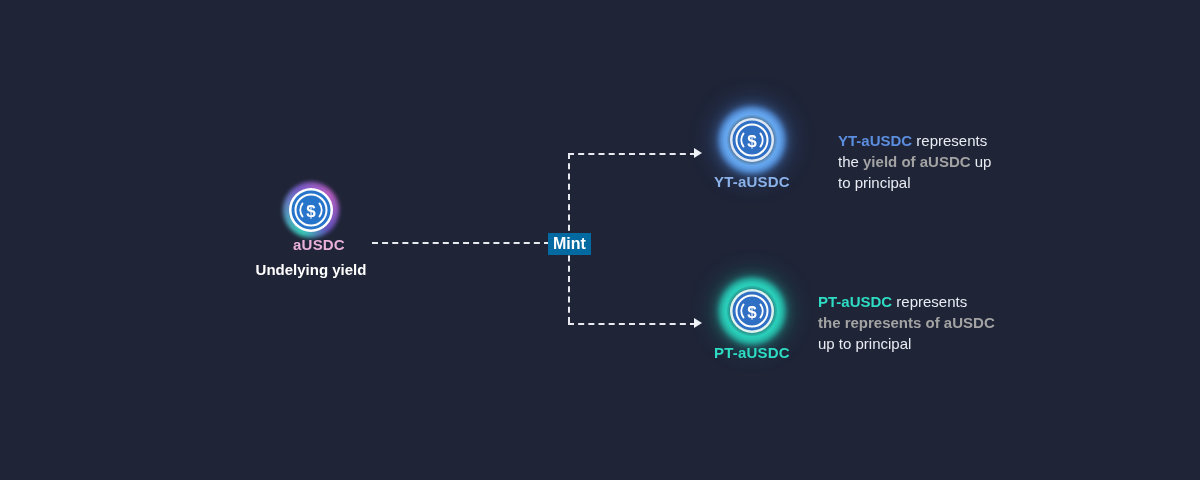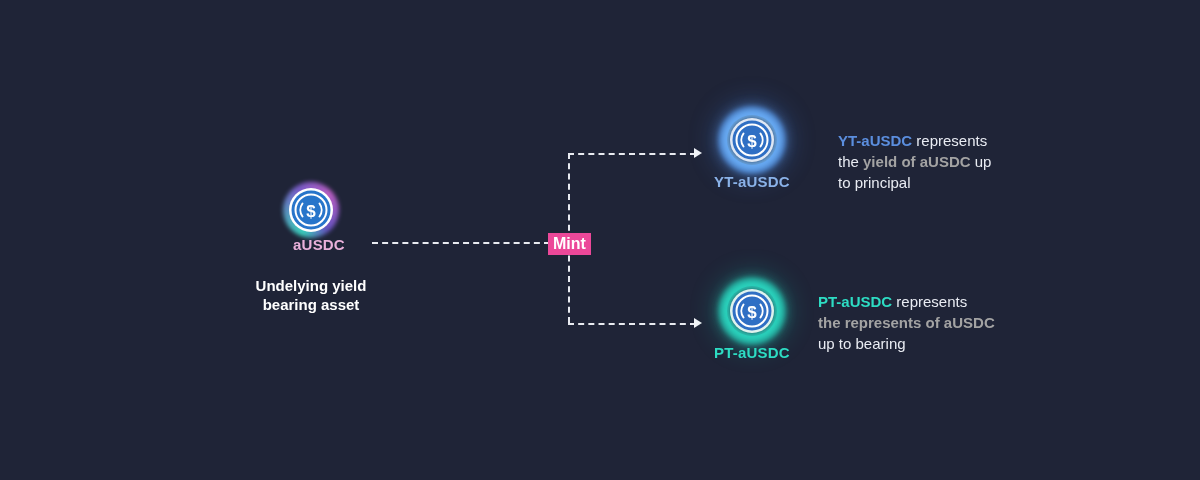--- a/index.html
+++ b/index.html
@@ -70,21 +70,20 @@
     text-align:center;
   }
   .sub-label {
     position:absolute;
     color:#ffffff;
     font-size:15px;
     font-weight:bold;
     line-height:19px;
     text-align:center;
     white-space:nowrap;
-    margin-top:16px;
   }
 
   
   .dash-h {
     position:absolute;
     height:0;
     border-top:2px dashed #e8eaf0;
   }
   .dash-v {
     position:absolute;
@@ -96,21 +95,21 @@
     width:0; height:0;
     border-top:5px solid transparent;
     border-bottom:5px solid transparent;
     border-left:8px solid #f2f4f8;
   }
   .mint {
     position:absolute;
     color:#ffffff;
     font-size:16px;
     font-weight:bold;
-    background:#ec4899;
+    background:#0369a1;
     padding:2px 5px;
     white-space:nowrap;
   }
 
   
   .desc {
     position:absolute;
     font-size:15px;
     line-height:21px;
     color:#e9ecf3;
@@ -135,21 +134,20 @@
           <circle cx="23" cy="23" r="15.5" fill="none" stroke="#ffffff" stroke-width="2"></circle>
           <path d="M14.5 16.5 A11 11 0 0 0 14.5 29.5" fill="none" stroke="#ffffff" stroke-width="2" stroke-linecap="round"></path>
           <path d="M31.5 16.5 A11 11 0 0 1 31.5 29.5" fill="none" stroke="#ffffff" stroke-width="2" stroke-linecap="round"></path>
           <text x="23" y="30" font-family="Liberation Sans, sans-serif" font-size="17" font-weight="bold" fill="#ffffff" text-anchor="middle">$</text>
         </svg>
       </div>
     </div>
   </div>
   <div class="tok-label" style="left:283px; top:236px; width:56px; color:#e9b0da;margin-left:8px;">aUSDC</div>
   <div class="sub-label" style="left:211px; top:260px; width:200px;">Undelying yield</div>
-  <div class="sub-label" style="left:211px; top:279px; width:200px;">bearing asset</div>
 
   <div class="dash-h" style="left:372px; top:242px; width:178px;"></div>
 
   <div class="dash-v" style="left:568px; top:153px; height:170px;"></div>
 
   <div class="dash-h" style="left:568px; top:153px; width:128px;"></div>
   <div class="arrow-head" style="left:694px; top:148px;"></div>
 
   <div class="dash-h" style="left:568px; top:323px; width:128px;"></div>
   <div class="arrow-head" style="left:694px; top:318px;"></div>
@@ -194,16 +192,16 @@
           <text x="23" y="30" font-family="Liberation Sans, sans-serif" font-size="17" font-weight="bold" fill="#ffffff" text-anchor="middle">$</text>
         </svg>
       </div>
     </div>
   </div>
   <div class="tok-label" style="left:682px; top:344px; width:140px; color:#2ddcc3;">PT-aUSDC</div>
 
   <div class="desc" style="left:818px; top:291px;">
     <span class="tag-pt">PT-aUSDC</span><span> represents</span><br>
     <b>the represents of aUSDC</b><br>
-    <span>up to bearing</span>
+    <span>up to principal</span>
   </div>
 
 </div>
 
 </body></html>

